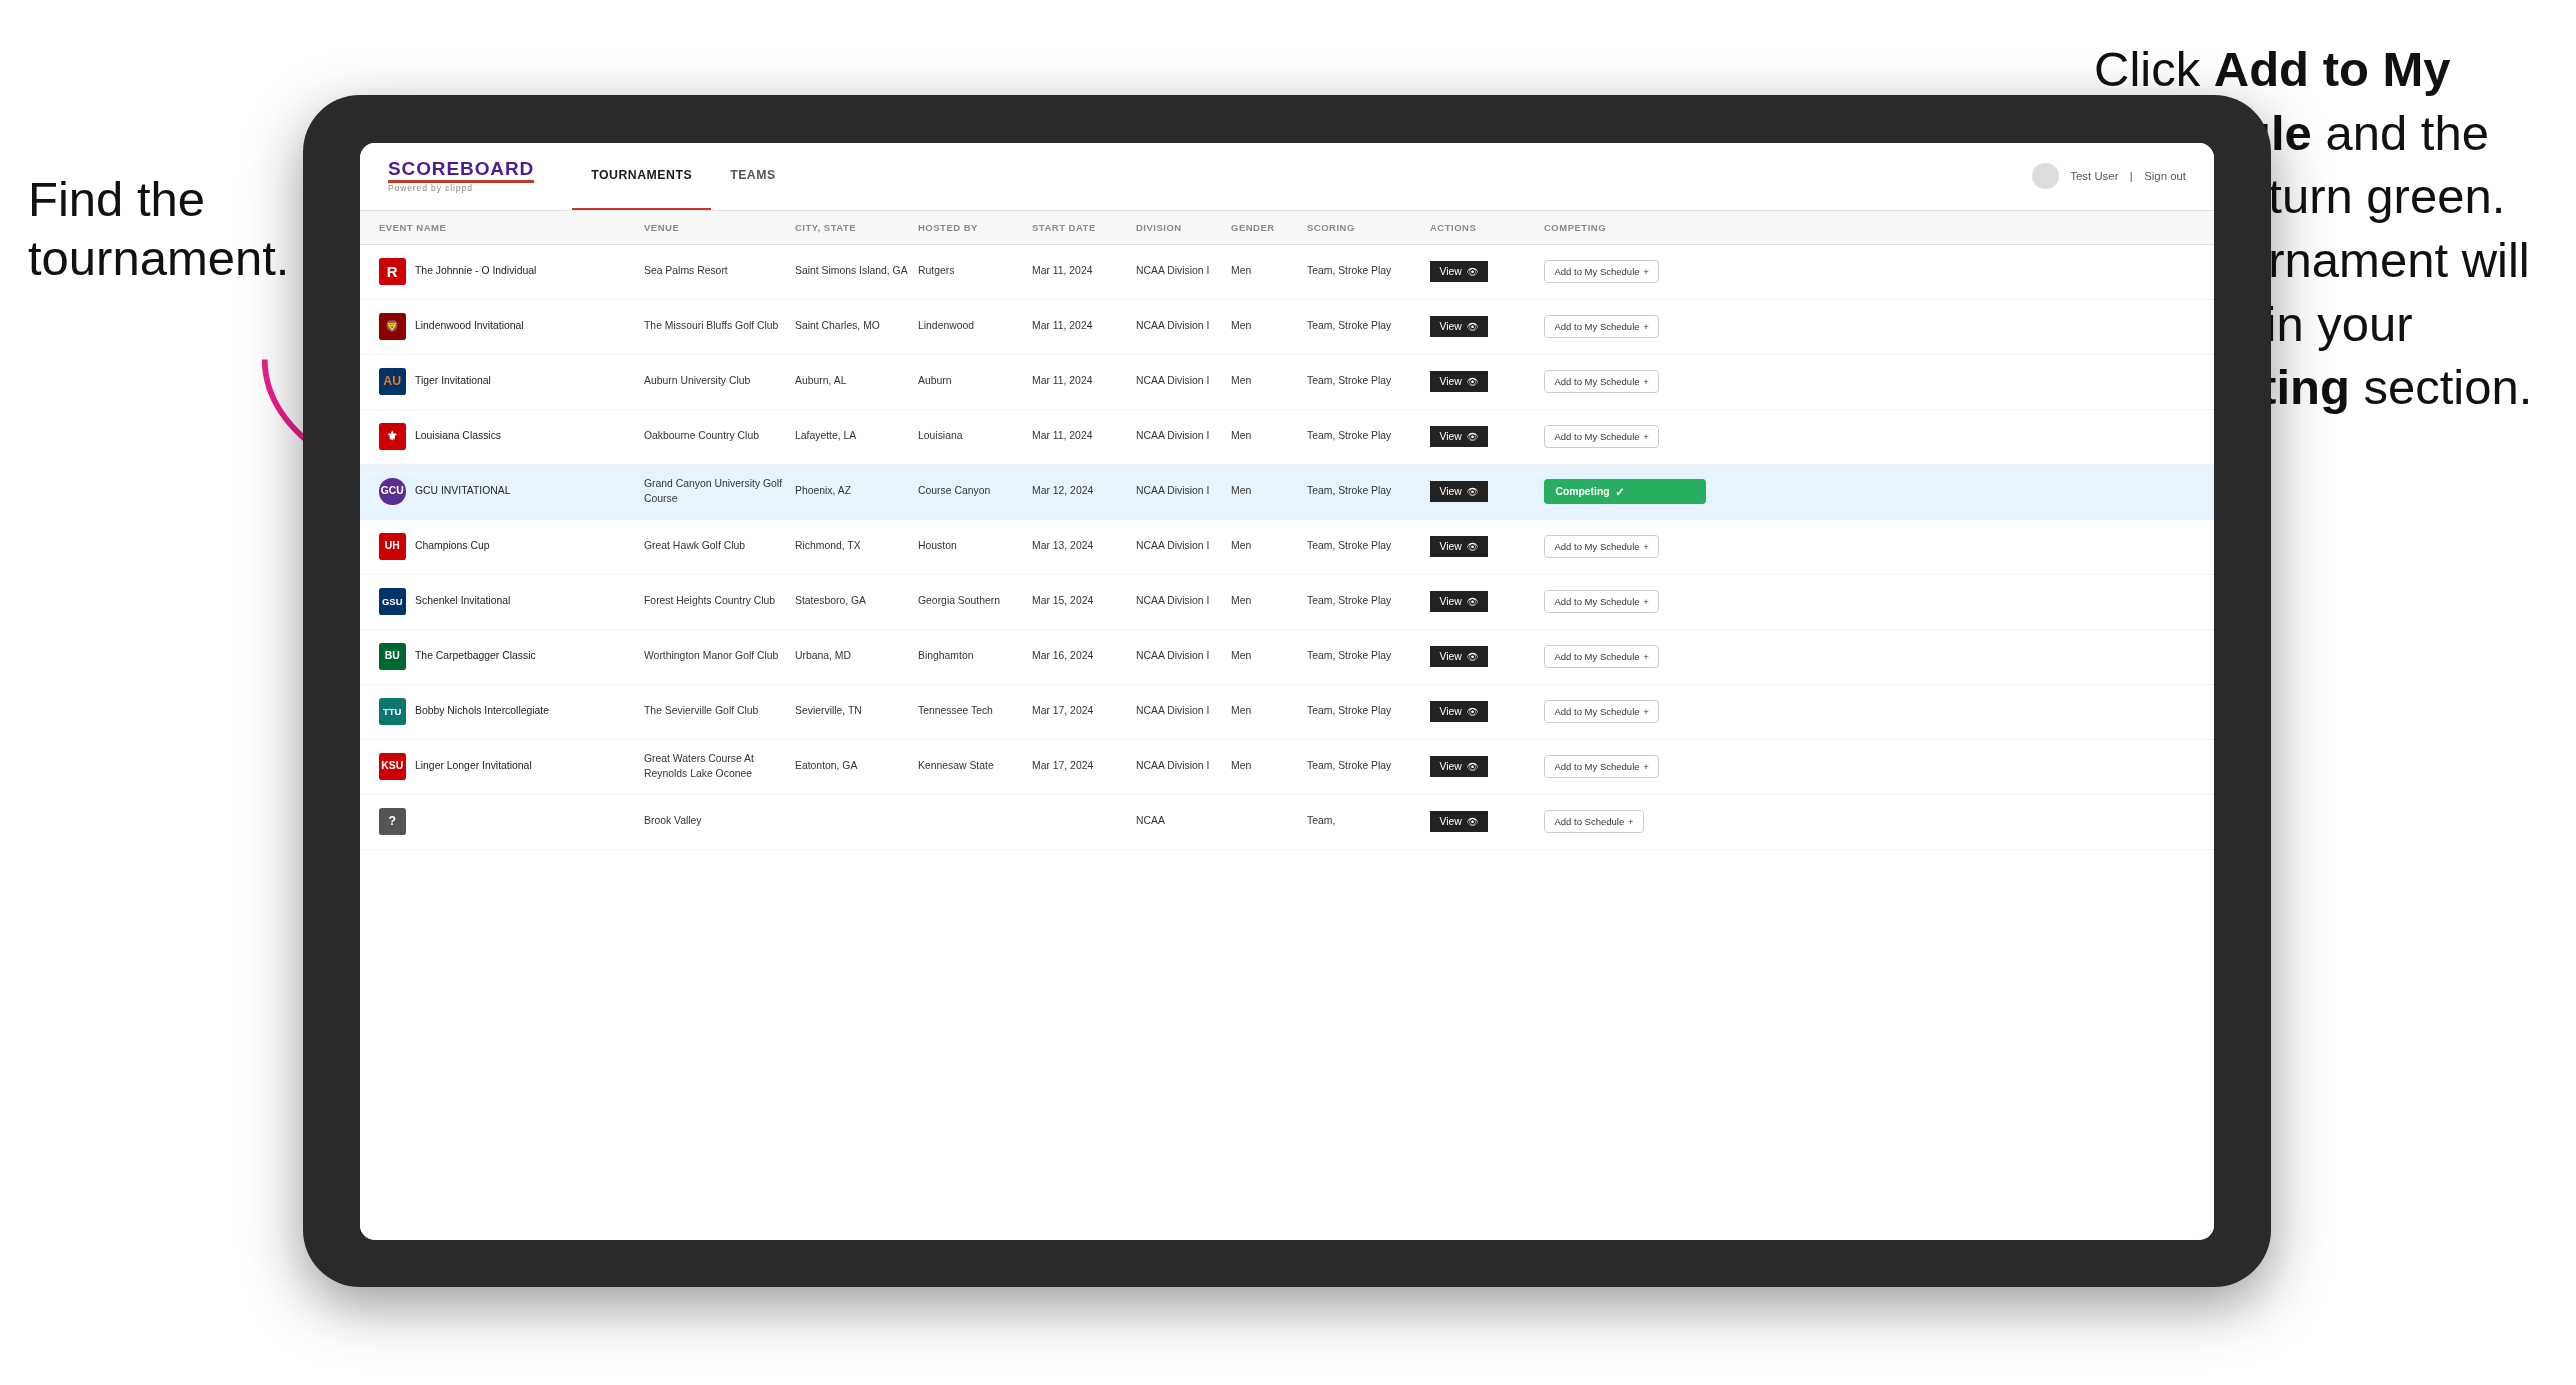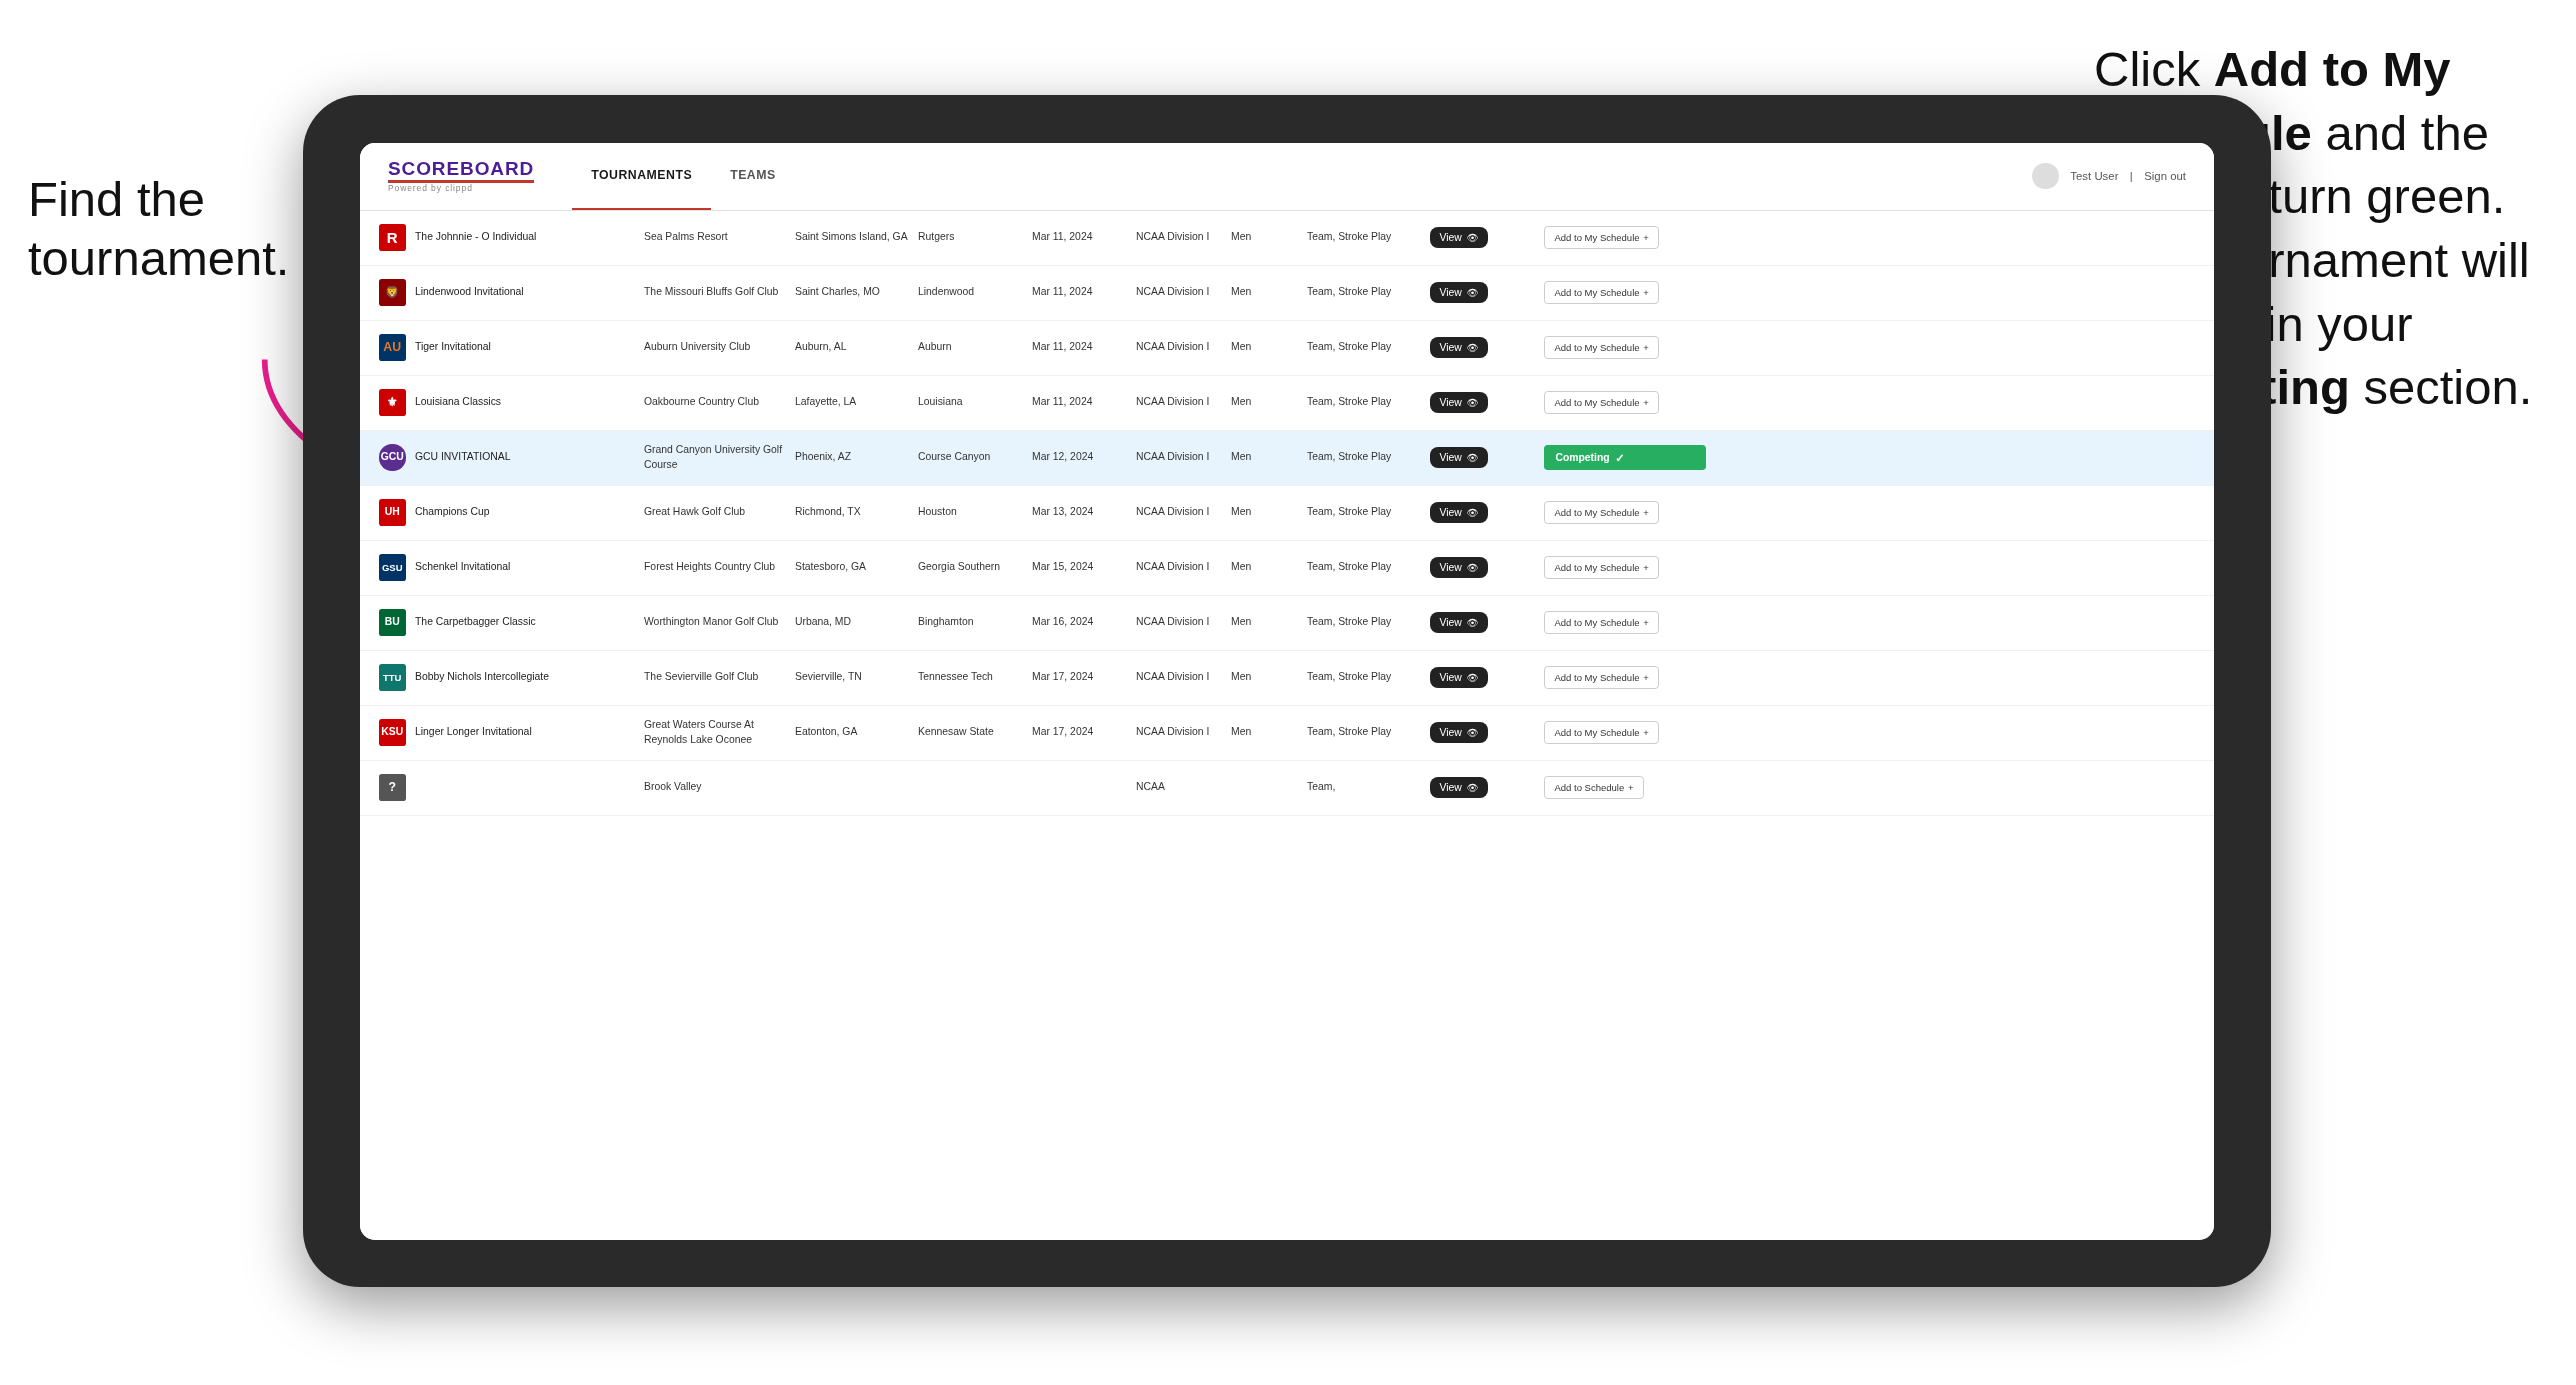--- a/index.html
+++ b/index.html
@@ -214,21 +214,21 @@
     .event-name-text {
       font-size: 10.4px;
       color: #222;
       font-weight: 500;
     }
 
     .view-btn {
       background: #222;
       color: #fff;
       border: none;
-      border-radius: 8px;
+      border-radius: 0;
       padding: 4.7px 9.5px;
       font-size: 10.4px;
       cursor: pointer;
       display: flex;
       align-items: center;
       gap: 4.7px;
       white-space: nowrap;
     }
 
     .view-btn .eye-icon {
@@ -322,20 +322,32 @@
       <div class="header-right">
         <div class="user-avatar"></div>
         <span>Test User</span>
         <span>|</span>
         <span style="cursor:pointer;">Sign out</span>
       </div>
     </div>
 
     <div class="table-container">
 
+      <div class="table-header">
+        <div class="th">EVENT NAME</div>
+        <div class="th">VENUE</div>
+        <div class="th">CITY, STATE</div>
+        <div class="th">HOSTED BY</div>
+        <div class="th">START DATE</div>
+        <div class="th">DIVISION</div>
+        <div class="th">GENDER</div>
+        <div class="th">SCORING</div>
+        <div class="th">ACTIONS</div>
+        <div class="th">COMPETING</div>
+      </div>
 
       <div class="table-body" id="table-body">
           <div class="table-row">
     <div class="td event-name-cell">
       <div class="team-logo" style="background:#cc0000;color:#fff;font-size:15px;font-weight:900;">R</div>
       <span class="event-name-text">The Johnnie - O Individual</span>
     </div>
     <div class="td">Sea Palms Resort</div>
     <div class="td">Saint Simons Island, GA</div>
     <div class="td">Rutgers</div>

